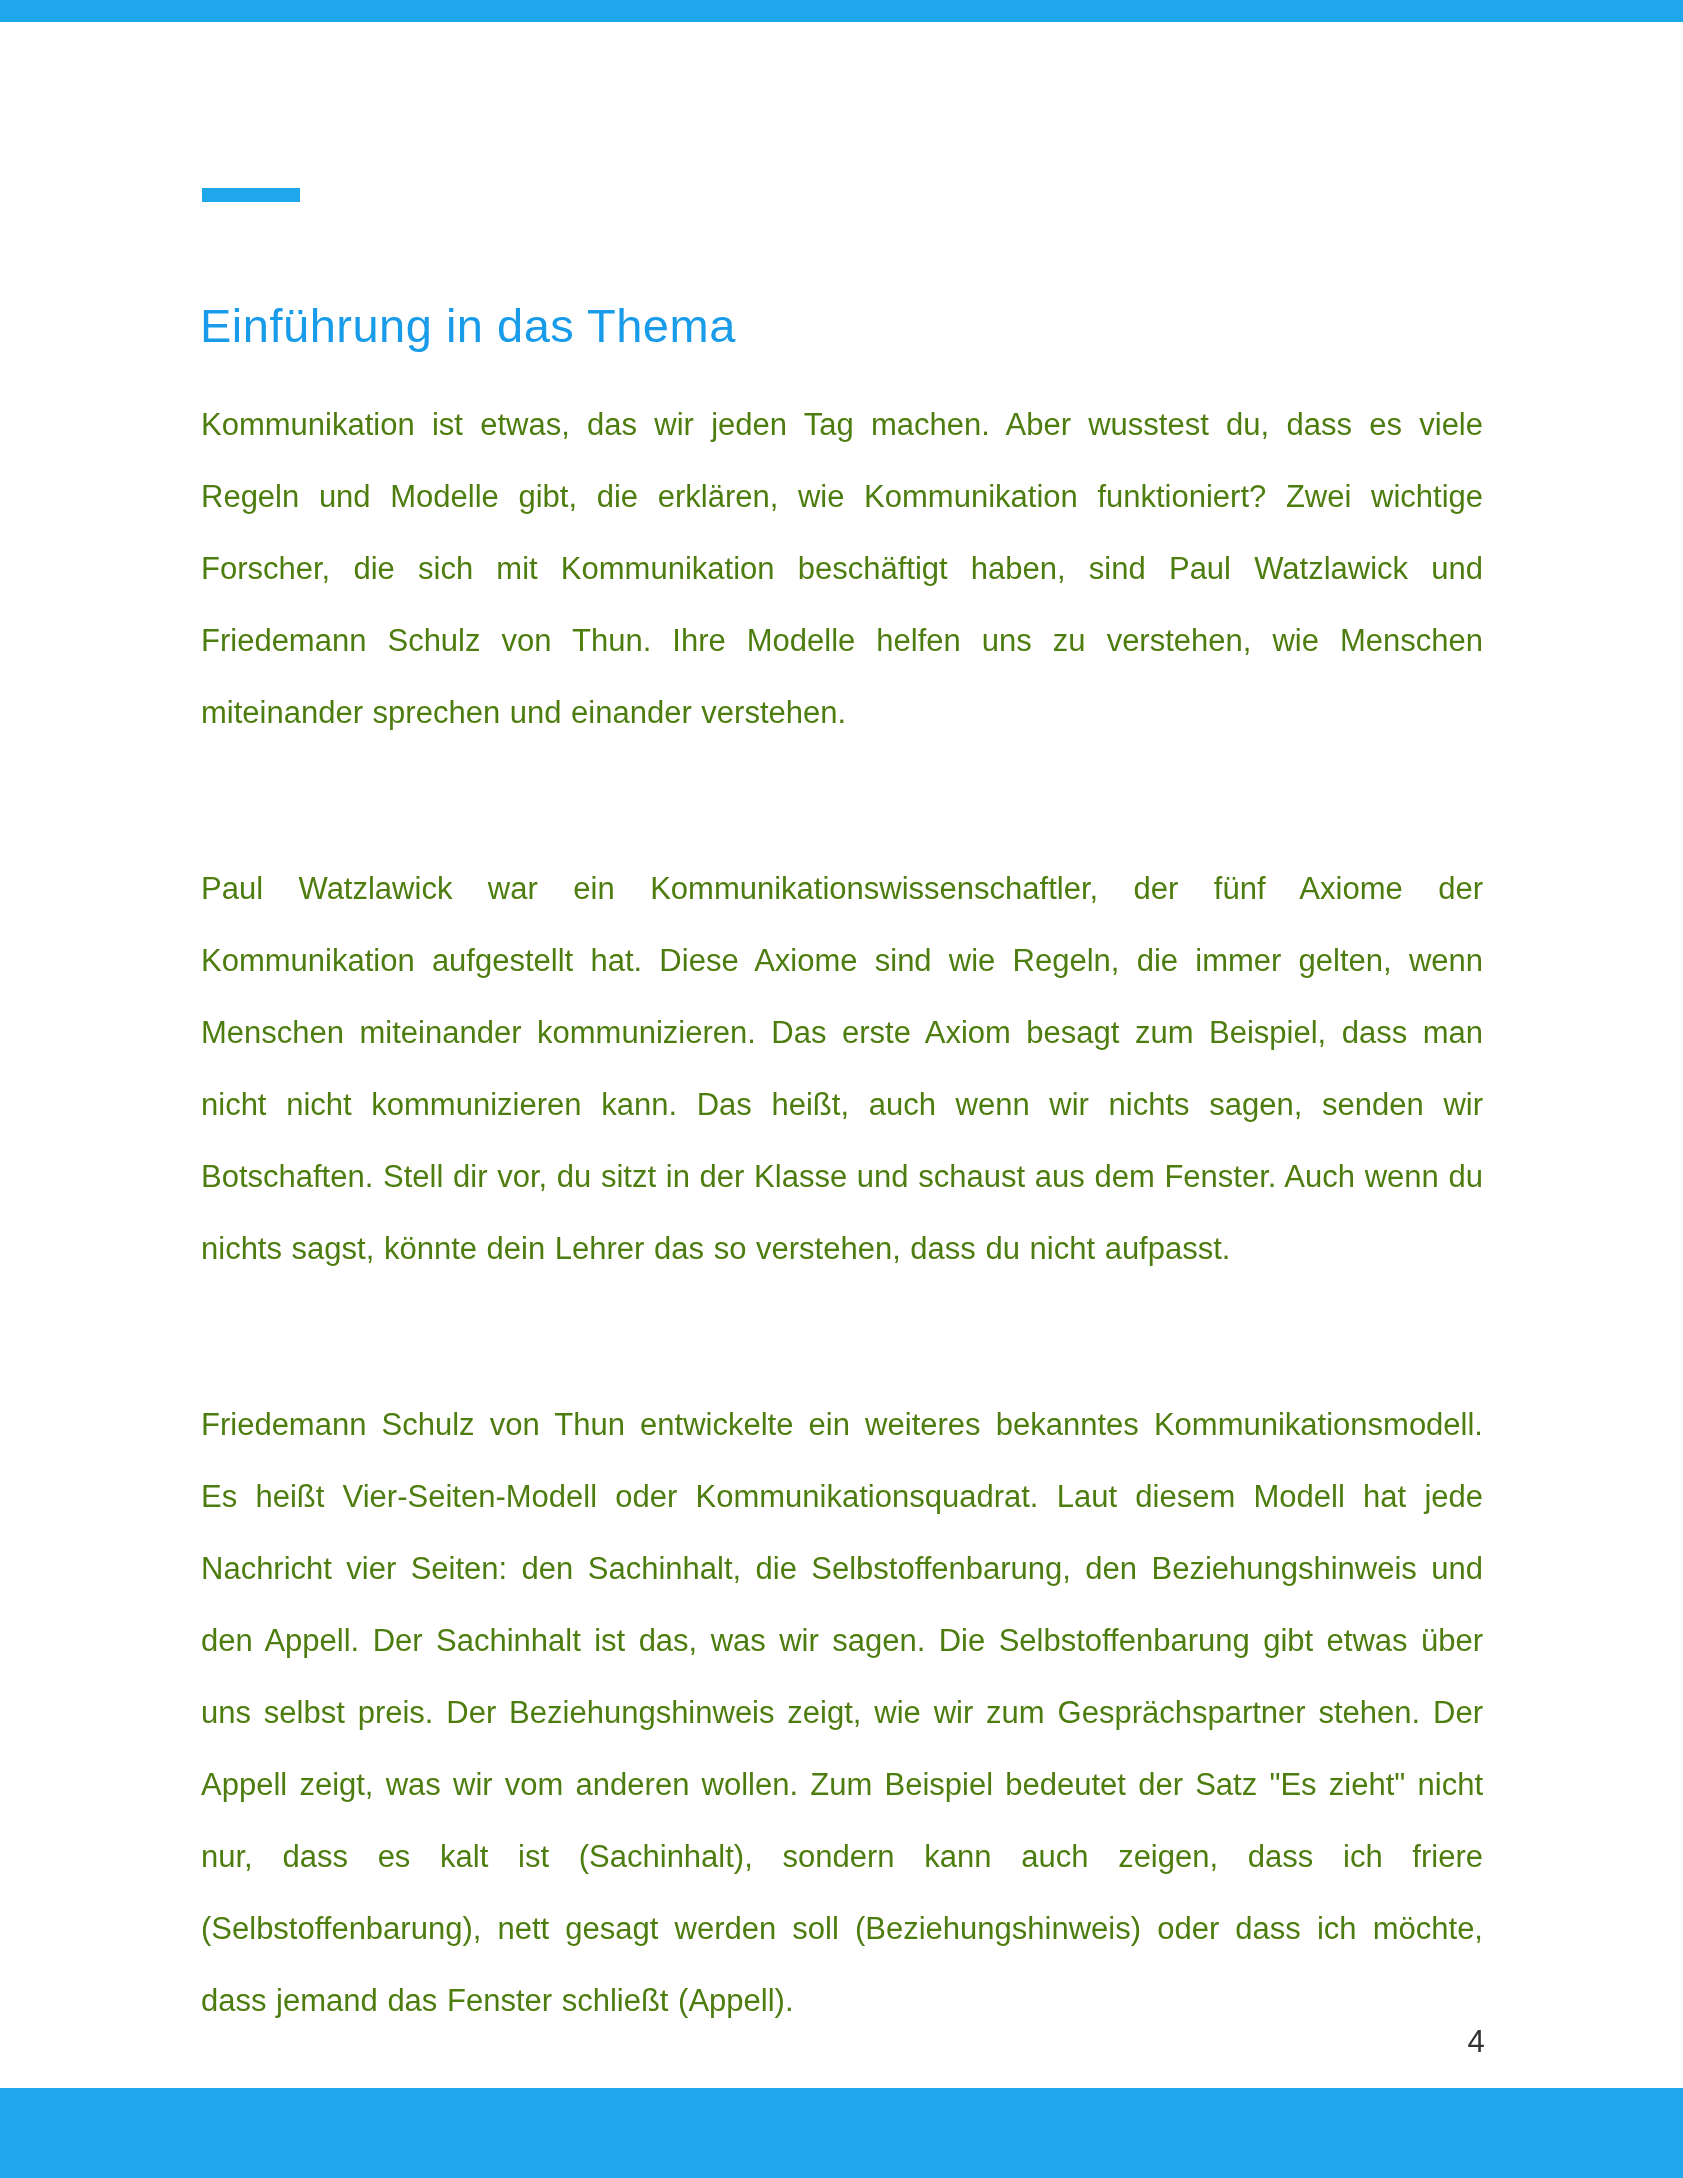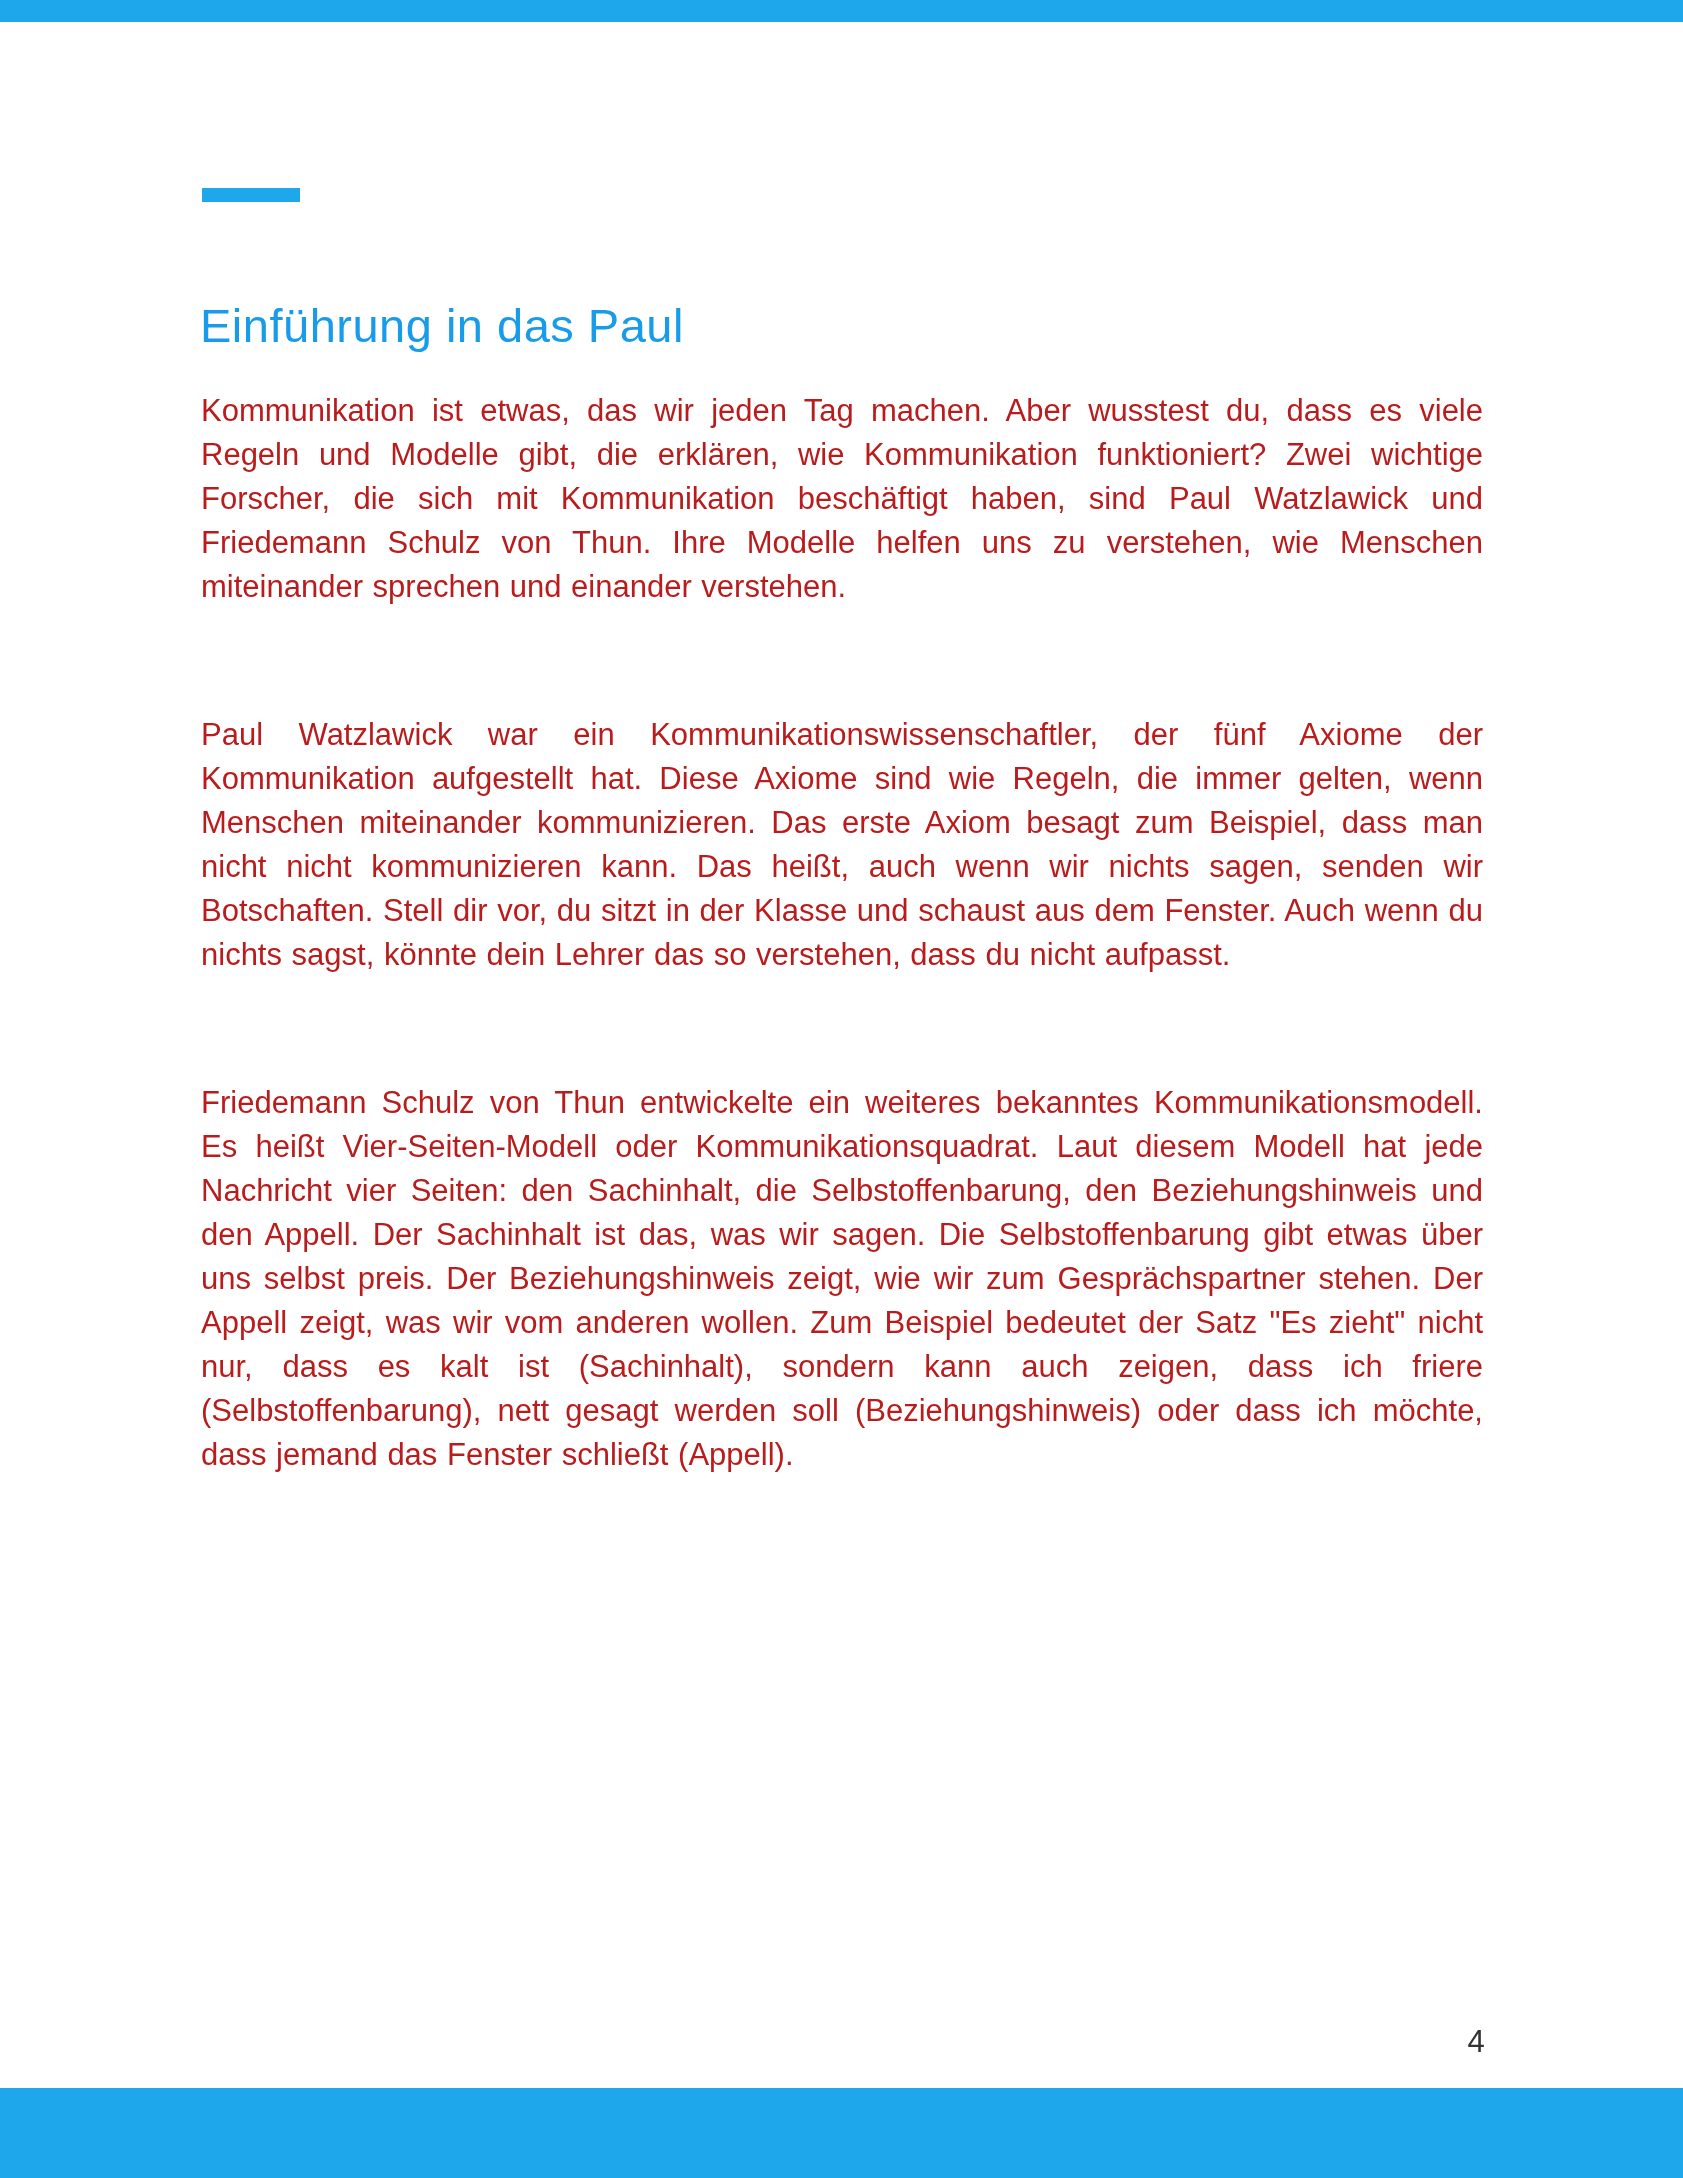--- a/index.html
+++ b/index.html
@@ -35,23 +35,23 @@
     white-space: nowrap;
   }
   .body-text {
     position: absolute;
     left: 201px; top: 389px;
     width: 1282px;
     color: #333333;
   }
   .body-text p {
     font-size: 31px;
-    line-height: 44px;
+    line-height: 72px;
     text-align: justify;
-    color: #b91c1c;
+    color: #4d7c0f;
     margin-bottom: 104px;
     word-spacing: 1px;
   }
   .page-number {
     position: absolute;
     top: 2024px;
     left: 1461px;
     width: 30px;
     text-align: center;
     font-size: 31px;
@@ -66,21 +66,21 @@
 </style>
 </head>
 <body>
 
 <div class="page">
 
   <div class="top-bar"></div>
 
   <div class="accent-rect"></div>
 
-  <h1 class="heading">Einführung in das Paul</h1>
+  <h1 class="heading">Einführung in das Thema</h1>
 
   <div class="body-text">
     <p>Kommunikation ist etwas, das wir jeden Tag machen. Aber wusstest du, dass es viele Regeln und Modelle gibt, die erklären, wie Kommunikation funktioniert? Zwei wichtige Forscher, die sich mit Kommunikation beschäftigt haben, sind Paul Watzlawick und Friedemann Schulz von Thun. Ihre Modelle helfen uns zu verstehen, wie Menschen miteinander sprechen und einander verstehen.</p>
     <p>Paul Watzlawick war ein Kommunikationswissenschaftler, der fünf Axiome der Kommunikation aufgestellt hat. Diese Axiome sind wie Regeln, die immer gelten, wenn Menschen miteinander kommunizieren. Das erste Axiom besagt zum Beispiel, dass man nicht nicht kommunizieren kann. Das heißt, auch wenn wir nichts sagen, senden wir Botschaften. Stell dir vor, du sitzt in der Klasse und schaust aus dem Fenster. Auch wenn du nichts sagst, könnte dein Lehrer das so verstehen, dass du nicht aufpasst.</p>
     <p>Friedemann Schulz von Thun entwickelte ein weiteres bekanntes Kommunikationsmodell. Es heißt Vier-Seiten-Modell oder Kommunikationsquadrat. Laut diesem Modell hat jede Nachricht vier Seiten: den Sachinhalt, die Selbstoffenbarung, den Beziehungshinweis und den Appell. Der Sachinhalt ist das, was wir sagen. Die Selbstoffenbarung gibt etwas über uns selbst preis. Der Beziehungshinweis zeigt, wie wir zum Gesprächspartner stehen. Der Appell zeigt, was wir vom anderen wollen. Zum Beispiel bedeutet der Satz "Es zieht" nicht nur, dass es kalt ist (Sachinhalt), sondern kann auch zeigen, dass ich friere (Selbstoffenbarung), nett gesagt werden soll (Beziehungshinweis) oder dass ich möchte, dass jemand das Fenster schließt (Appell).</p>
   </div>
 
   <div class="page-number">4</div>
 
   <div class="bottom-bar"></div>

